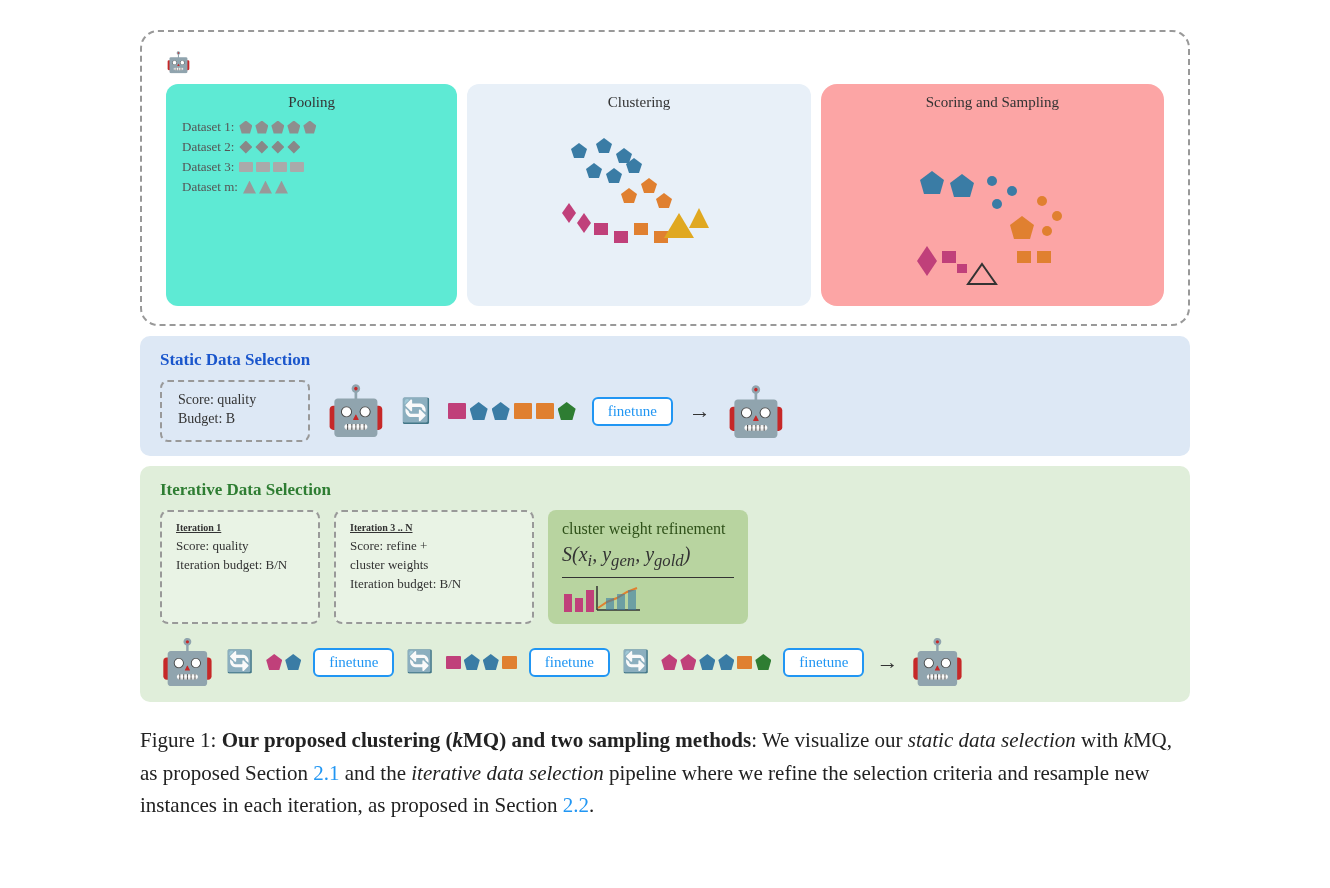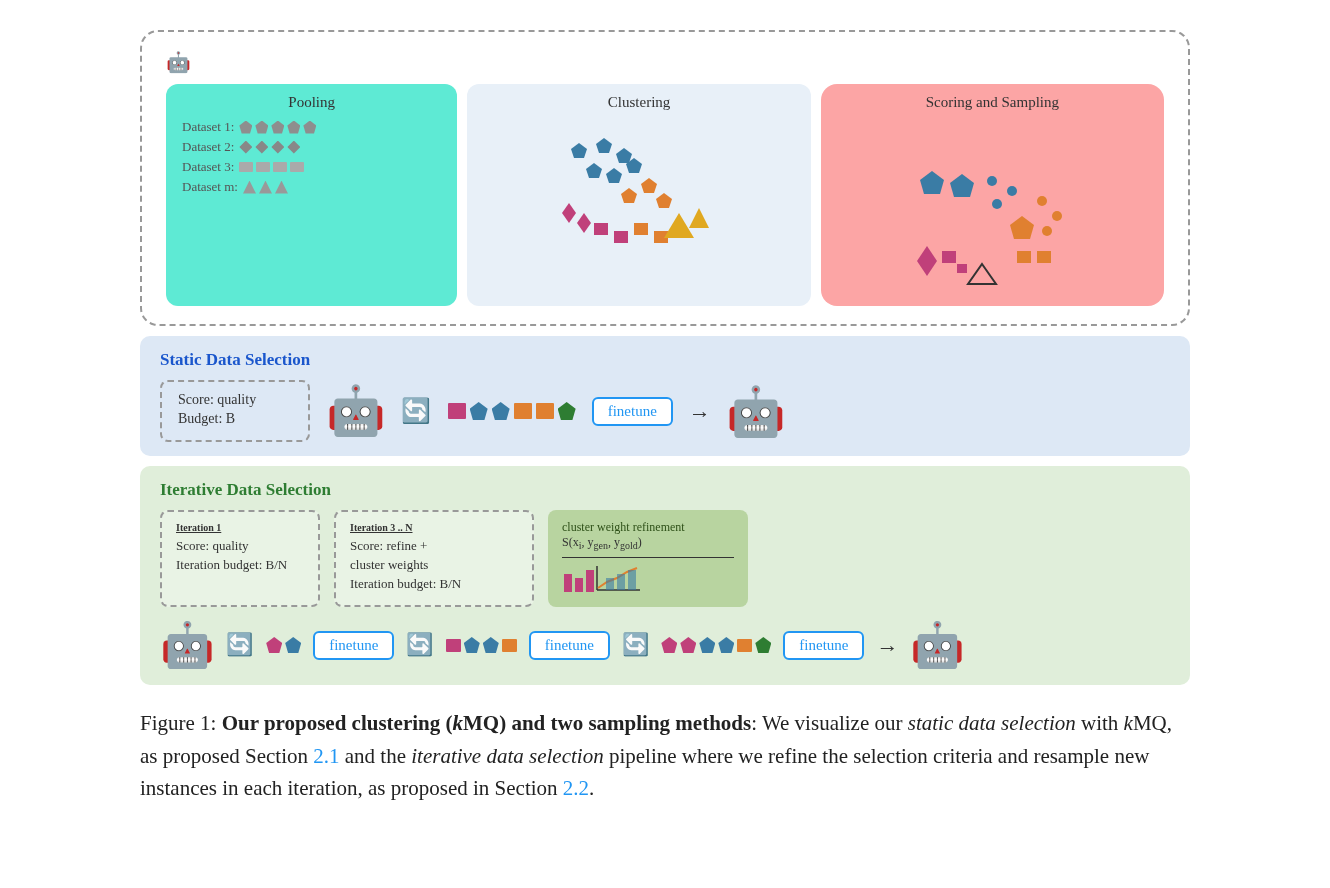--- a/index.html
+++ b/index.html
@@ -218,25 +218,27 @@
 
     .cluster-weight-box {
       background: #b8d4a0;
       border-radius: 8px;
       padding: 10px 14px;
       font-size: 13px;
       color: #333;
       min-width: 200px;
     }
     .cluster-weight-box .cw-title {
-      font-size: 12px;
+      font-size: 16px;
+      margin-bottom: 5px;
       color: #2e5018;
     }
     .formula {
-      font-size: 12px;
+      font-style: italic;
+      font-size: 20px;
       margin-bottom: 6px;
       font-family: 'Times New Roman', serif;
     }
     .formula-line {
       border-top: 1.5px solid #333;
       margin: 4px 0;
     }
 
     .iterative-bottom {
       display: flex;

